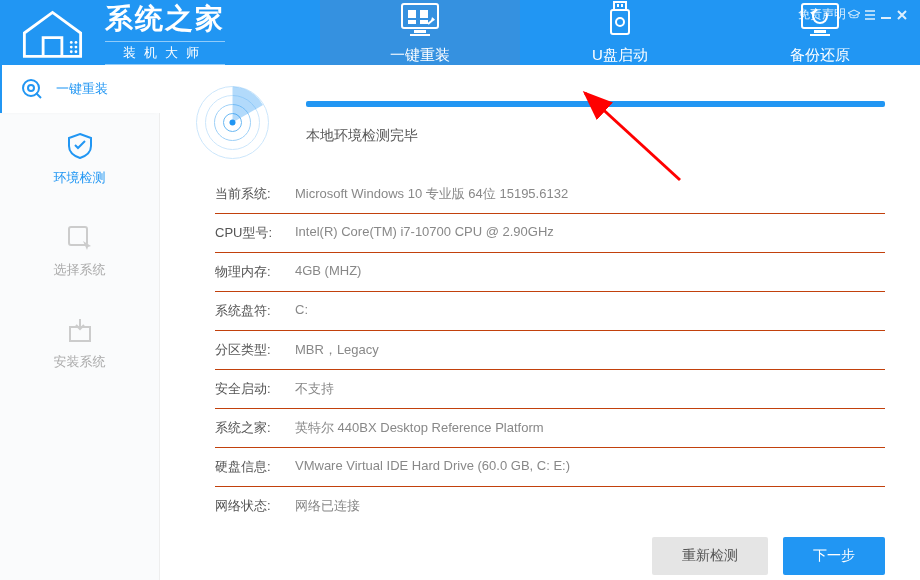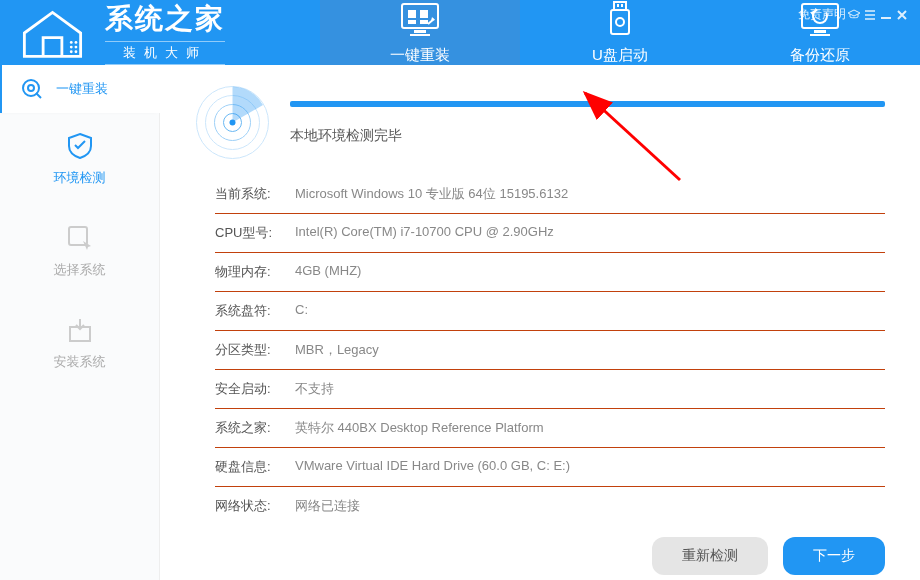--- a/index.html
+++ b/index.html
@@ -31,32 +31,32 @@
 .side-item.active { background: #fff; color: #2196f3; box-shadow: 2px 0 0 #fff, -2px 0 4px rgba(0,0,0,0.03); border-left: 3px solid #2196f3; margin-left: -1px; }
 .side-item.active-row { flex-direction: row; justify-content: flex-start; padding: 12px 18px; gap: 12px; }
 .side-icon { width: 30px; height: 30px; margin-bottom: 8px; }
 .side-item.active-row .side-icon { margin-bottom: 0; width: 24px; height: 24px; }
 .side-label { font-size: 13px; }
 
 .main { flex: 1; padding: 20px 35px 15px 35px; position: relative; display: flex; flex-direction: column; }
 
 .detect-header { display: flex; align-items: center; gap: 20px; margin-bottom: 15px; }
 .radar { width: 75px; height: 75px; border-radius: 50%; position: relative; flex-shrink: 0; }
-.progress-area { flex: 1; }
+.progress-area { flex: 1; margin-left: 16px; }
 .progress-bar { height: 6px; background: #e8e8e8; border-radius: 2px; overflow: hidden; margin-bottom: 20px; }
 .progress-fill { height: 100%; width: 100%; background: linear-gradient(to right, #2196f3, #2196f3); }
 .detect-title { font-size: 14px; color: #555; }
 
 .info-list { flex: 1; padding-left: 20px; }
 .info-row { display: flex; font-size: 13px; color: #666; padding: 10px 0; border-bottom: 1px solid #c2410c; }
 .info-label { width: 80px; color: #555; }
 .info-value { flex: 1; color: #888; }
 
 .actions { display: flex; justify-content: flex-end; gap: 15px; margin-top: 12px; }
-.btn { padding: 10px 30px; border: none; font-size: 14px; cursor: pointer; border-radius: 12px; }
+.btn { padding: 10px 30px; border: none; font-size: 14px; cursor: pointer; border-radius: 2px; }
 .btn-secondary { background: #e5e5e5; color: #555; }
 .btn-primary { background: #2196f3; color: #fff; }
 
 .arrow { position: absolute; top: 85px; left: 470px; pointer-events: none; z-index: 99; }
 </style>
 </head>
 <body>
 
 <div class="app">
 

